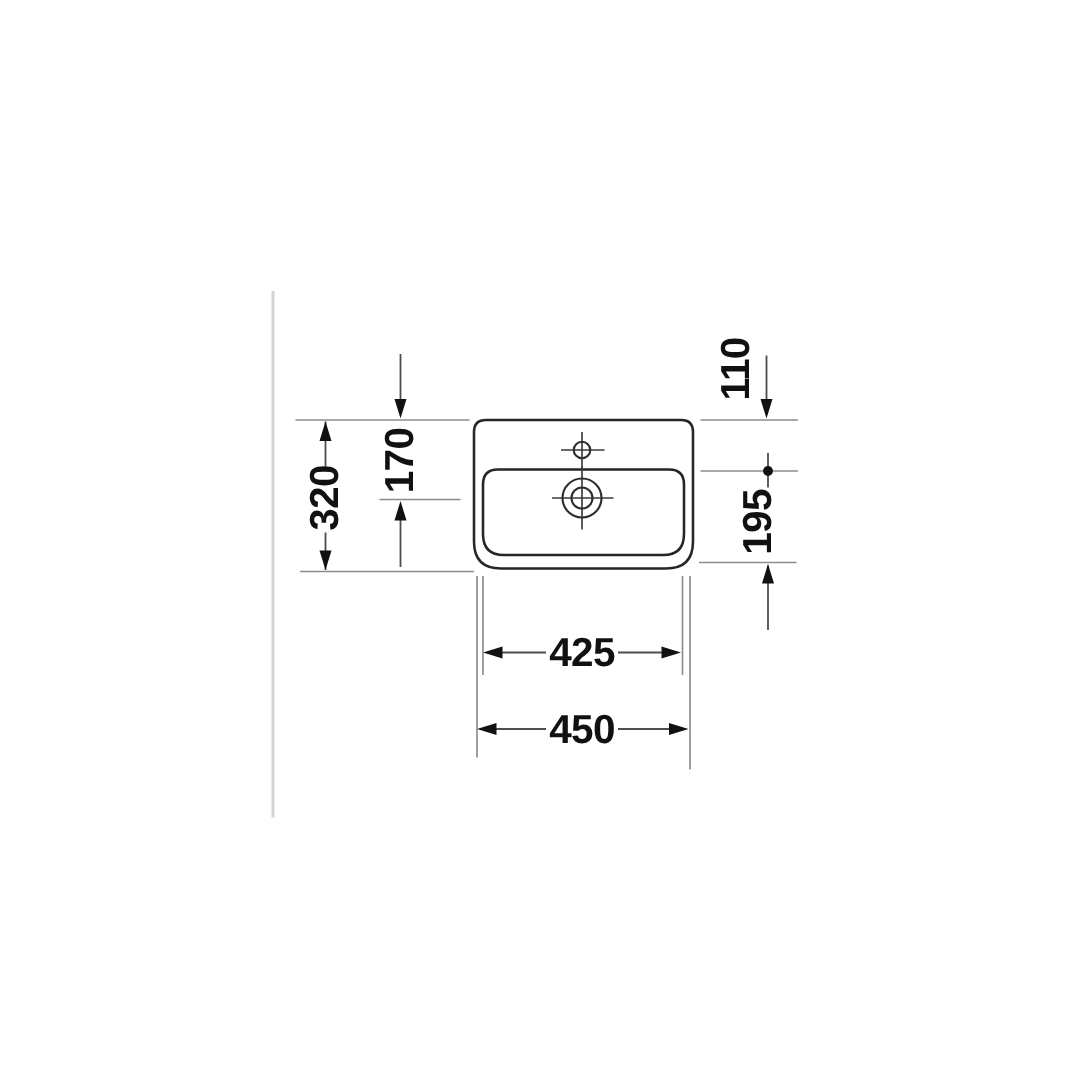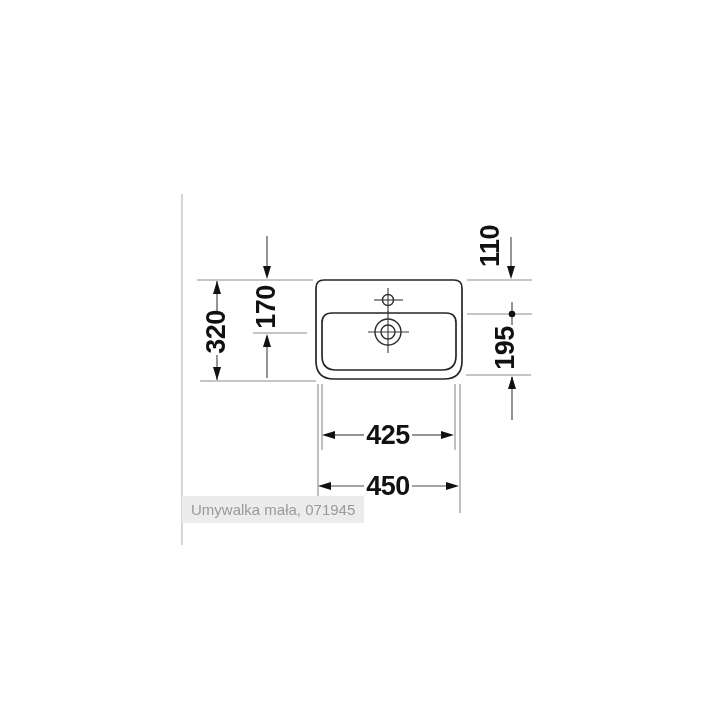--- a/index.html
+++ b/index.html
@@ -119,17 +119,14 @@
     <g>
       <text class="dim-label" transform="translate(216 332) rotate(-90)" x="0" y="9" text-anchor="middle">320</text>
       <text class="dim-label" transform="translate(266 307) rotate(-90)" x="0" y="9" text-anchor="middle">170</text>
       <text class="dim-label" transform="translate(490 246) rotate(-90)" x="0" y="9" text-anchor="middle">110</text>
       <text class="dim-label" transform="translate(505 348) rotate(-90)" x="0" y="9" text-anchor="middle">195</text>
       <text class="dim-label" x="388" y="444" text-anchor="middle">425</text>
       <text class="dim-label" x="388" y="495" text-anchor="middle">450</text>
     </g>
   </svg>
 
-  <div class="caption-bar">
-    <span class="caption-text">Umywalka mała, 071945</span>
-  </div>
 
 </div>
 
 </body></html>

